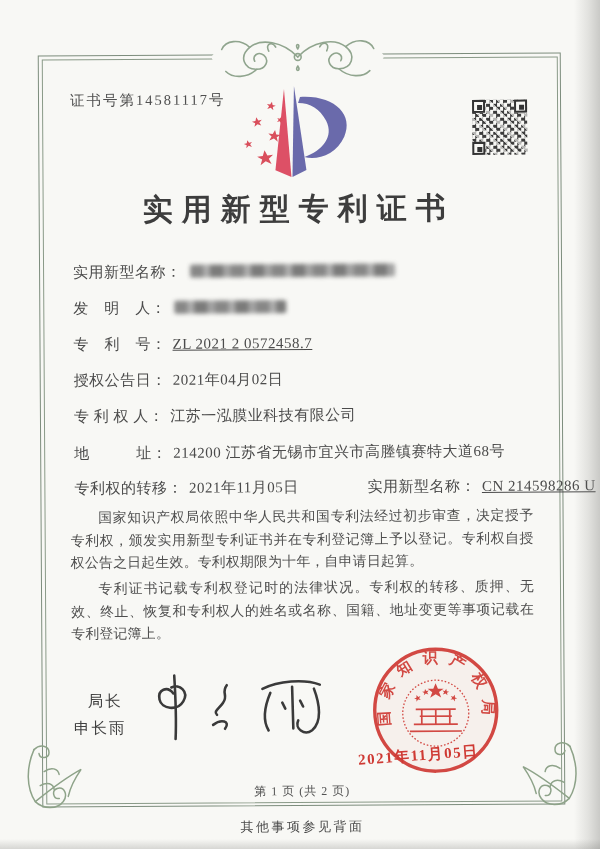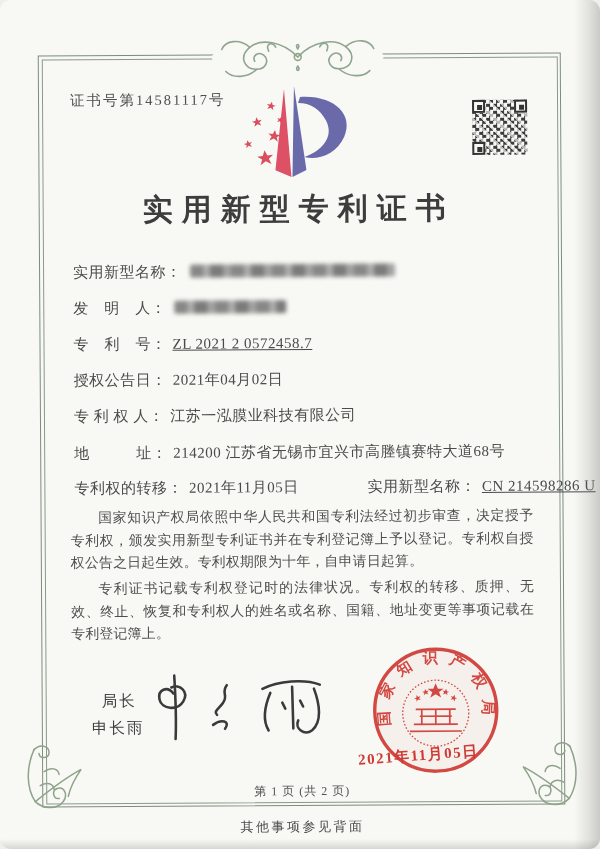--- a/index.html
+++ b/index.html
@@ -1,17 +1,17 @@
 <!DOCTYPE html>
 <html><head>
 <meta charset="utf-8">
 <style>
   html,body{margin:0;padding:0;}
   body{width:600px;height:849px;background:#efefec;font-family:"Liberation Serif","DejaVu Serif",serif;}
-  .page{position:relative;width:600px;height:849px;background:#f8f8f5;overflow:hidden;border-radius:11px;}
+  .page{position:relative;width:600px;height:849px;background:#f8f8f5;overflow:hidden;}
   .scan-right{position:absolute;right:0;top:0;width:26px;height:100%;
     background:linear-gradient(90deg,rgba(0,0,0,0),rgba(110,110,106,.16) 55%,rgba(95,95,92,.30));}
   .scan-bottom{position:absolute;left:0;bottom:0;width:100%;height:10px;
     background:linear-gradient(0deg,rgba(95,95,92,.22),rgba(0,0,0,0));}
   .sheet{position:absolute;inset:0;transform:rotate(-0.35deg);transform-origin:50% 50%;}
 
   .frame{position:absolute;left:40px;top:54px;width:521px;height:750px;border:1.6px solid #7d8d7d;}
   .frame-inner{position:absolute;inset:2.5px;border:1px solid #8a9a88;}
 
   .ornament-top{position:absolute;left:183px;top:33px;width:234px;height:50px;}
@@ -40,22 +40,22 @@
   .redact{display:inline-block;height:13px;vertical-align:-1px;margin-left:8px;border-radius:2px;
     background:repeating-linear-gradient(90deg,#6b6b6b 0 13px,#9a9a9a 13px 20px,#5c5c5c 20px 33px,#8d8d8d 33px 41px);
     filter:blur(2.1px);opacity:.8;}
   .r-name{width:205px}.r-inv{width:112px}
   .grant2{position:absolute;left:293px;top:0;}
 
   .body-text{position:absolute;left:70px;top:506px;width:463px;font-size:13.8px;line-height:1.64;
     color:#4e4e4e;text-align:justify;}
   .body-text p{margin:0 0 3px 0;text-indent:2em;letter-spacing:.3px;}
 
-  .sig-label{position:absolute;left:86px;top:690px;font-size:15.5px;color:#3f3f3f;letter-spacing:2px;margin-left:14px;}
-  .sig-name{position:absolute;left:90px;top:717px;font-size:15.5px;color:#3f3f3f;letter-spacing:2px;font-family:Liberation Mono, monospace;}
+  .sig-label{position:absolute;left:86px;top:690px;font-size:15.5px;color:#3f3f3f;letter-spacing:2px;}
+  .sig-name{position:absolute;left:72px;top:717px;font-size:15.5px;color:#3f3f3f;letter-spacing:2px;font-family:Liberation Mono, monospace;}
   .sig-svg{position:absolute;left:142px;top:665px;width:198px;height:88px;}
 
   .seal{position:absolute;left:348px;top:638px;width:172px;height:152px;opacity:.92;}
   .seal-date{position:absolute;left:356px;top:747px;font-size:15px;color:#cf3a34;letter-spacing:1.5px;
     transform:rotate(-4deg);font-weight:600;white-space:nowrap;}
 
   .page-info{position:absolute;left:0;right:0;top:783px;text-align:center;font-size:12px;color:#525252;letter-spacing:1px;}
   .back-note{position:absolute;left:0;right:0;top:818px;text-align:center;font-size:13px;color:#4a4a4a;letter-spacing:2.5px;}
 </style>
 </head>

